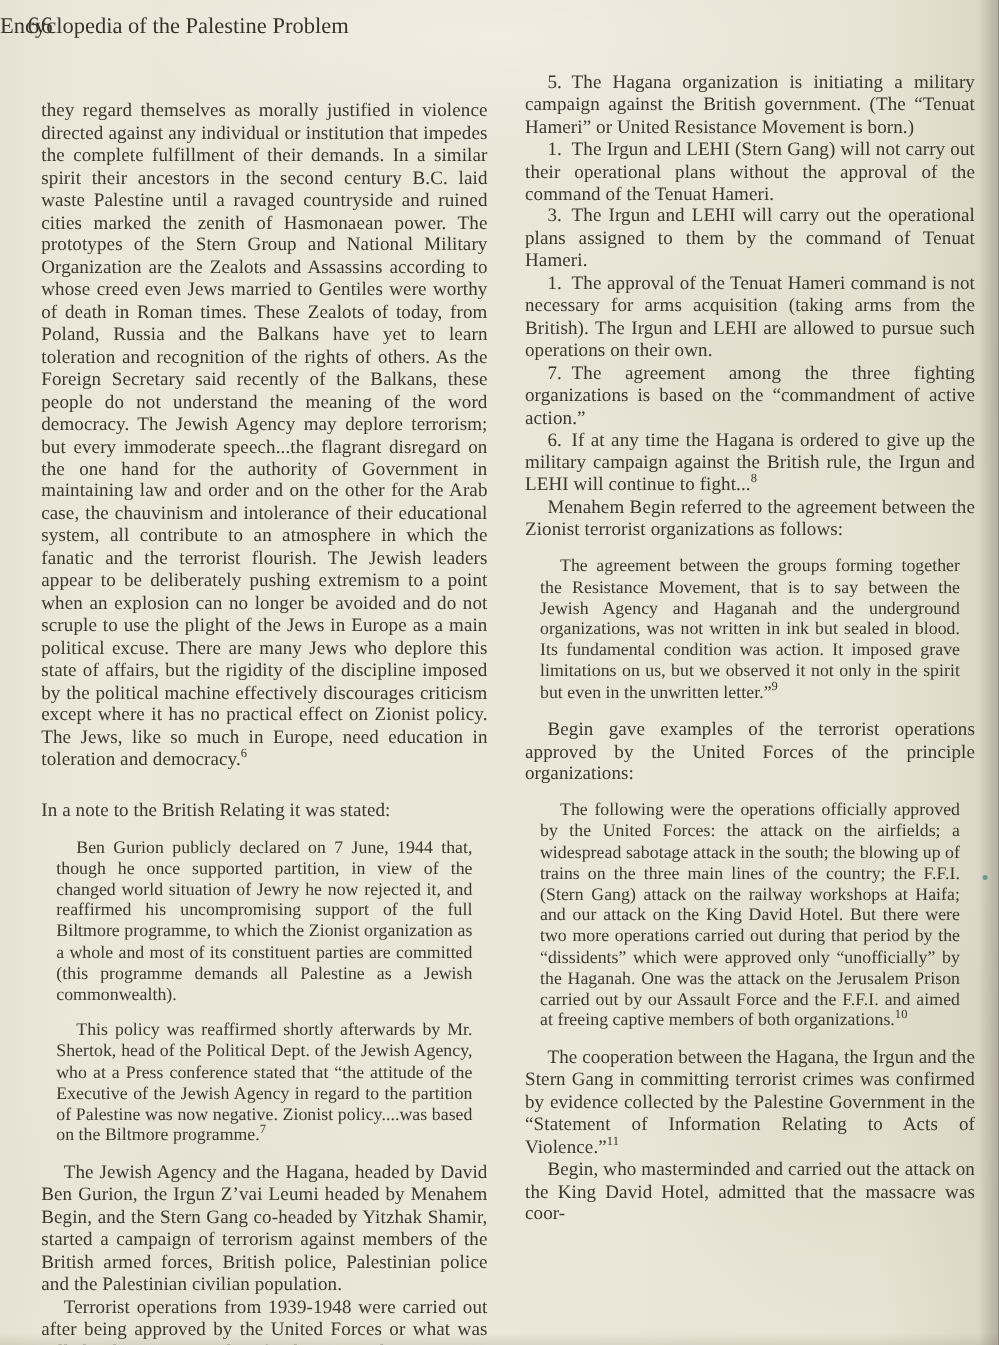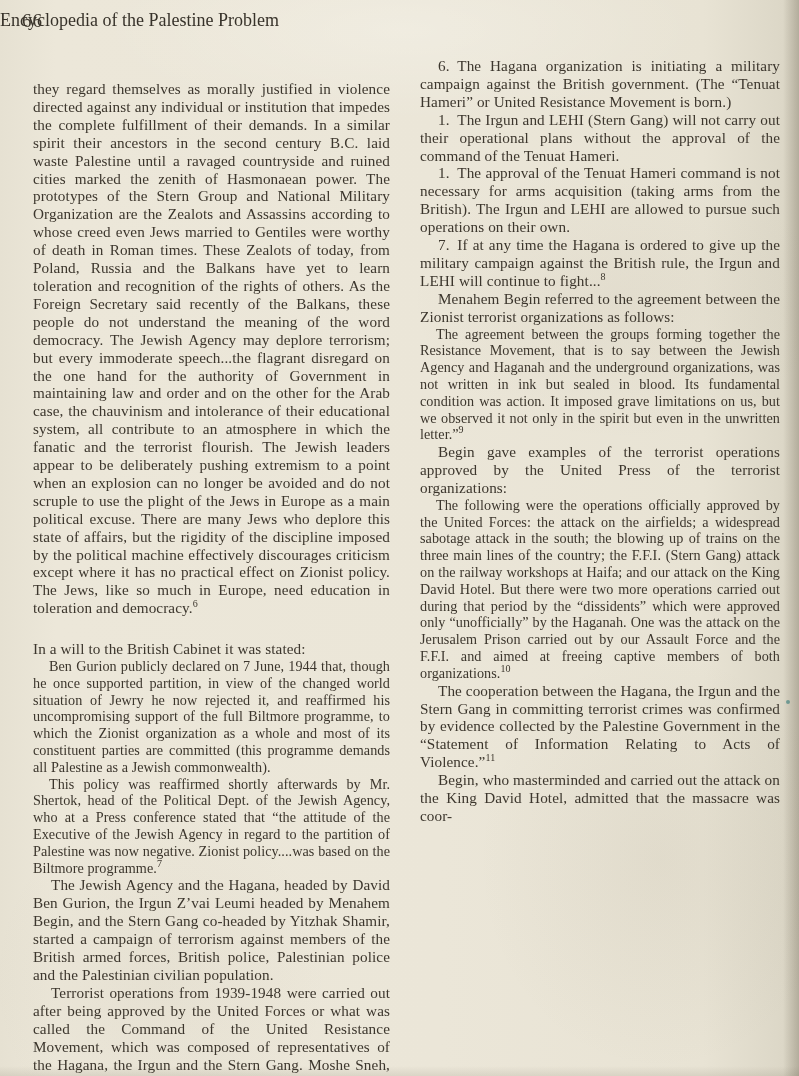--- a/index.html
+++ b/index.html
@@ -31,21 +31,21 @@
   .columns{ position:absolute; left:33px; top:57px; width:747px; display:flex; gap:30px; }
   .col{ flex:none; }
   .col-left{ width:357px; }
   .col-right{ width:360px; }
   p.body{
     margin:0; font-size:15.2px; line-height:17.9px;
     text-align:justify; text-indent:18px; letter-spacing:0.1px;
   }
   p.noindent{ text-indent:0;margin-top:23px; }
   p.quote{
-    margin:0; font-size:14.2px; line-height:16.8px;
+    margin:12px; font-size:14.2px; line-height:16.8px;
     text-align:justify; text-indent:16px; letter-spacing:0.05px;
   }
   .q-left{ margin-right:28px; }
   .q-right{ margin-left:14px; margin-right:22px; } .mt-m{ margin-top:18px; } .mt-l{ margin-top:22px; } .mt-xl{ margin-top:25px; }
   sup{ font-size:10px; line-height:0; }
   .speck{ position:absolute; left:786px; top:700px; width:4px; height:4px;
     border-radius:50%; background:#4f8d8b; opacity:0.75; }
 </style>
 </head>
 <body>
@@ -54,36 +54,38 @@
 
   <header>
     <span class="pagenum">66</span>
     <span class="running-title">Encyclopedia of the Palestine Problem</span>
   </header>
 
   <main class="columns">
 
     <section class="col col-left">
       <p class="body noindent"><span>they regard themselves as morally justified in violence directed against any individual or institution that impedes the complete fulfillment of their demands. In a similar spirit their ancestors in the second century B.C. laid waste Palestine until a ravaged countryside and ruined cities marked the zenith of Hasmonaean power. The prototypes of the Stern Group and National Military Organization are the Zealots and Assassins according to whose creed even Jews married to Gentiles were worthy of death in Roman times. These Zealots of today, from Poland, Russia and the Balkans have yet to learn toleration and recognition of the rights of others. As the Foreign Secretary said recently of the Balkans, these people do not understand the meaning of the word democracy. The Jewish Agency may deplore terrorism; but every immoderate speech...the flagrant disregard on the one hand for the authority of Government in maintaining law and order and on the other for the Arab case, the chauvinism and intolerance of their educational system, all contribute to an atmosphere in which the fanatic and the terrorist flourish. The Jewish leaders appear to be deliberately pushing extremism to a point when an explosion can no longer be avoided and do not scruple to use the plight of the Jews in Europe as a main political excuse. There are many Jews who deplore this state of affairs, but the rigidity of the discipline imposed by the political machine effectively discourages criticism except where it has no practical effect on Zionist policy. The Jews, like so much in Europe, need education in toleration and democracy.</span><sup>6</sup></p>
-      <p class="body noindent mt-xl"><span>In a will to the British Cabinet it was stated:</span></p>
+      <p class="body noindent mt-xl"><span>In a note to the British Relating it was stated:</span></p>
       <p class="quote q-left mt-l"><span>Ben Gurion publicly declared on 7 June, 1944 that, though he once supported partition, in view of the changed world situation of Jewry he now rejected it, and reaffirmed his uncompromising support of the full Biltmore programme, to which the Zionist organization as a whole and most of its constituent parties are committed (this programme demands all Palestine as a Jewish commonwealth).</span></p>
       <p class="quote q-left"><span>This policy was reaffirmed shortly afterwards by Mr. Shertok, head of the Political Dept. of the Jewish Agency, who at a Press conference stated that “the attitude of the Executive of the Jewish Agency in regard to the partition of Palestine was now negative. Zionist policy....was based on the Biltmore programme.</span><sup>7</sup></p>
       <p class="body mt-l"><span>The Jewish Agency and the Hagana, headed by David Ben Gurion, the Irgun Z’vai Leumi headed by Menahem Begin, and the Stern Gang co-headed by Yitzhak Shamir, started a campaign of terrorism against members of the British armed forces, British police, Palestinian police and the Palestinian civilian population.</span></p>
       <p class="body"><span>Terrorist operations from 1939-1948 were carried out after being approved by the United Forces or what was called the Command of the United Resistance Movement, which was composed of representatives of the Hagana, the Irgun and the Stern Gang. Moshe Sneh, Israel Galili and others represented the Hagana, Menahem Begin and others represented the Irgun, and Abraham Stern, Nathan Yellin-Mor and others represented the Stern Gang.</span></p>
 
     </section>
 
     <section class="col col-right">
-      <p class="body"><span>6. The Hagana organization is initiating a military campaign against the British government. (The “Tenuat Hameri” or United Resistance Movement is born.)</span></p>
+      <p class="body"><span>5. The Hagana organization is initiating a military campaign against the British government. (The “Tenuat Hameri” or United Resistance Movement is born.)</span></p>
       <p class="body"><span>1. The Irgun and LEHI (Stern Gang) will not carry out their operational plans without the approval of the command of the Tenuat Hameri.</span></p>
+      <p class="body"><span>3. The Irgun and LEHI will carry out the operational plans assigned to them by the command of Tenuat Hameri.</span></p>
       <p class="body"><span>1. The approval of the Tenuat Hameri command is not necessary for arms acquisition (taking arms from the British). The Irgun and LEHI are allowed to pursue such operations on their own.</span></p>
-      <p class="body"><span>7. If at any time the Hagana is ordered to give up the military campaign against the British rule, the Irgun and LEHI will continue to fight...</span><sup>8</sup></p>
+      <p class="body"><span>7. The agreement among the three fighting organizations is based on the “commandment of active action.”</span></p>
+      <p class="body"><span>6. If at any time the Hagana is ordered to give up the military campaign against the British rule, the Irgun and LEHI will continue to fight...</span><sup>8</sup></p>
       <p class="body mt-l"><span>Menahem Begin referred to the agreement between the Zionist terrorist organizations as follows:</span></p>
       <p class="quote q-right mt-m"><span>The agreement between the groups forming together the Resistance Movement, that is to say between the Jewish Agency and Haganah and the underground organizations, was not written in ink but sealed in blood. Its fundamental condition was action. It imposed grave limitations on us, but we observed it not only in the spirit but even in the unwritten letter.”</span><sup>9</sup></p>
-      <p class="body mt-m"><span>Begin gave examples of the terrorist operations approved by the United Press of the terrorist organizations:</span></p>
+      <p class="body mt-m"><span>Begin gave examples of the terrorist operations approved by the United Forces of the principle organizations:</span></p>
       <p class="quote q-right mt-m"><span>The following were the operations officially approved by the United Forces: the attack on the airfields; a widespread sabotage attack in the south; the blowing up of trains on the three main lines of the country; the F.F.I. (Stern Gang) attack on the railway workshops at Haifa; and our attack on the King David Hotel. But there were two more operations carried out during that period by the “dissidents” which were approved only “unofficially” by the Haganah. One was the attack on the Jerusalem Prison carried out by our Assault Force and the F.F.I. and aimed at freeing captive members of both organizations.</span><sup>10</sup></p>
       <p class="body mt-m"><span>The cooperation between the Hagana, the Irgun and the Stern Gang in committing terrorist crimes was confirmed by evidence collected by the Palestine Government in the “Statement of Information Relating to Acts of Violence.”</span><sup>11</sup></p>
       <p class="body"><span>Begin, who masterminded and carried out the attack on the King David Hotel, admitted that the massacre was coor-</span></p>
     </section>
 
   </main>
 
   <div class="speck"></div>
   <div class="scan-shade-right"></div>
   <div class="scan-shade-bottom"></div>

